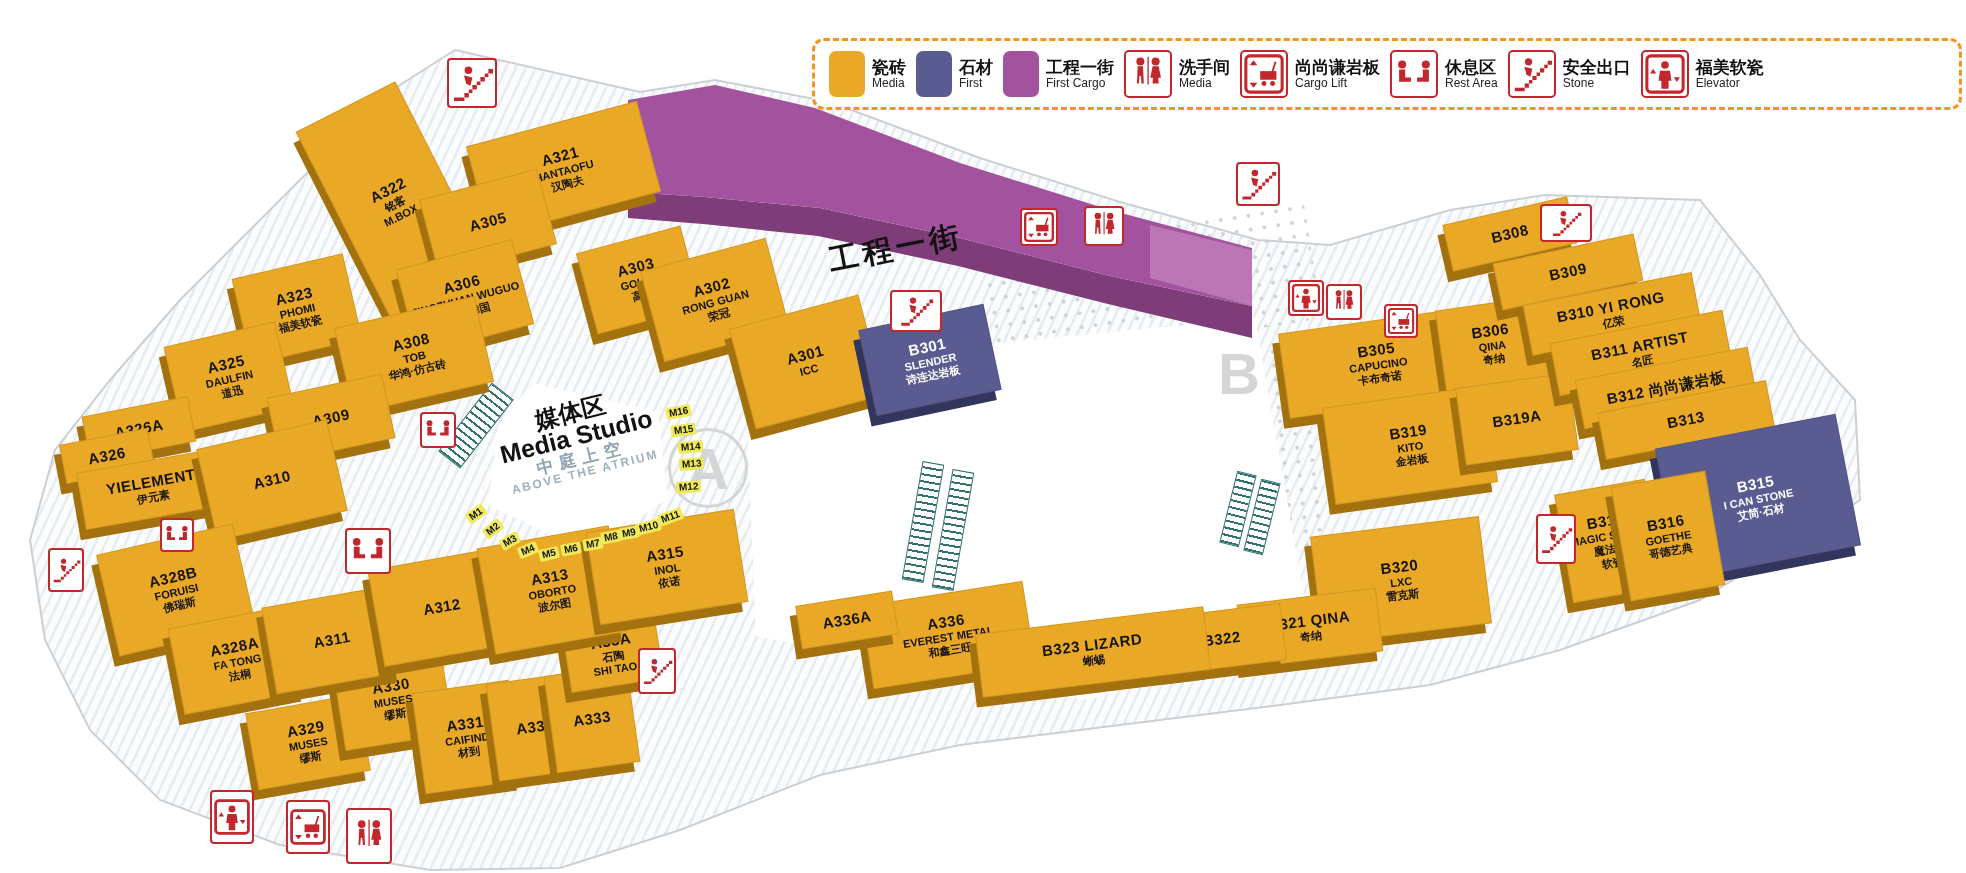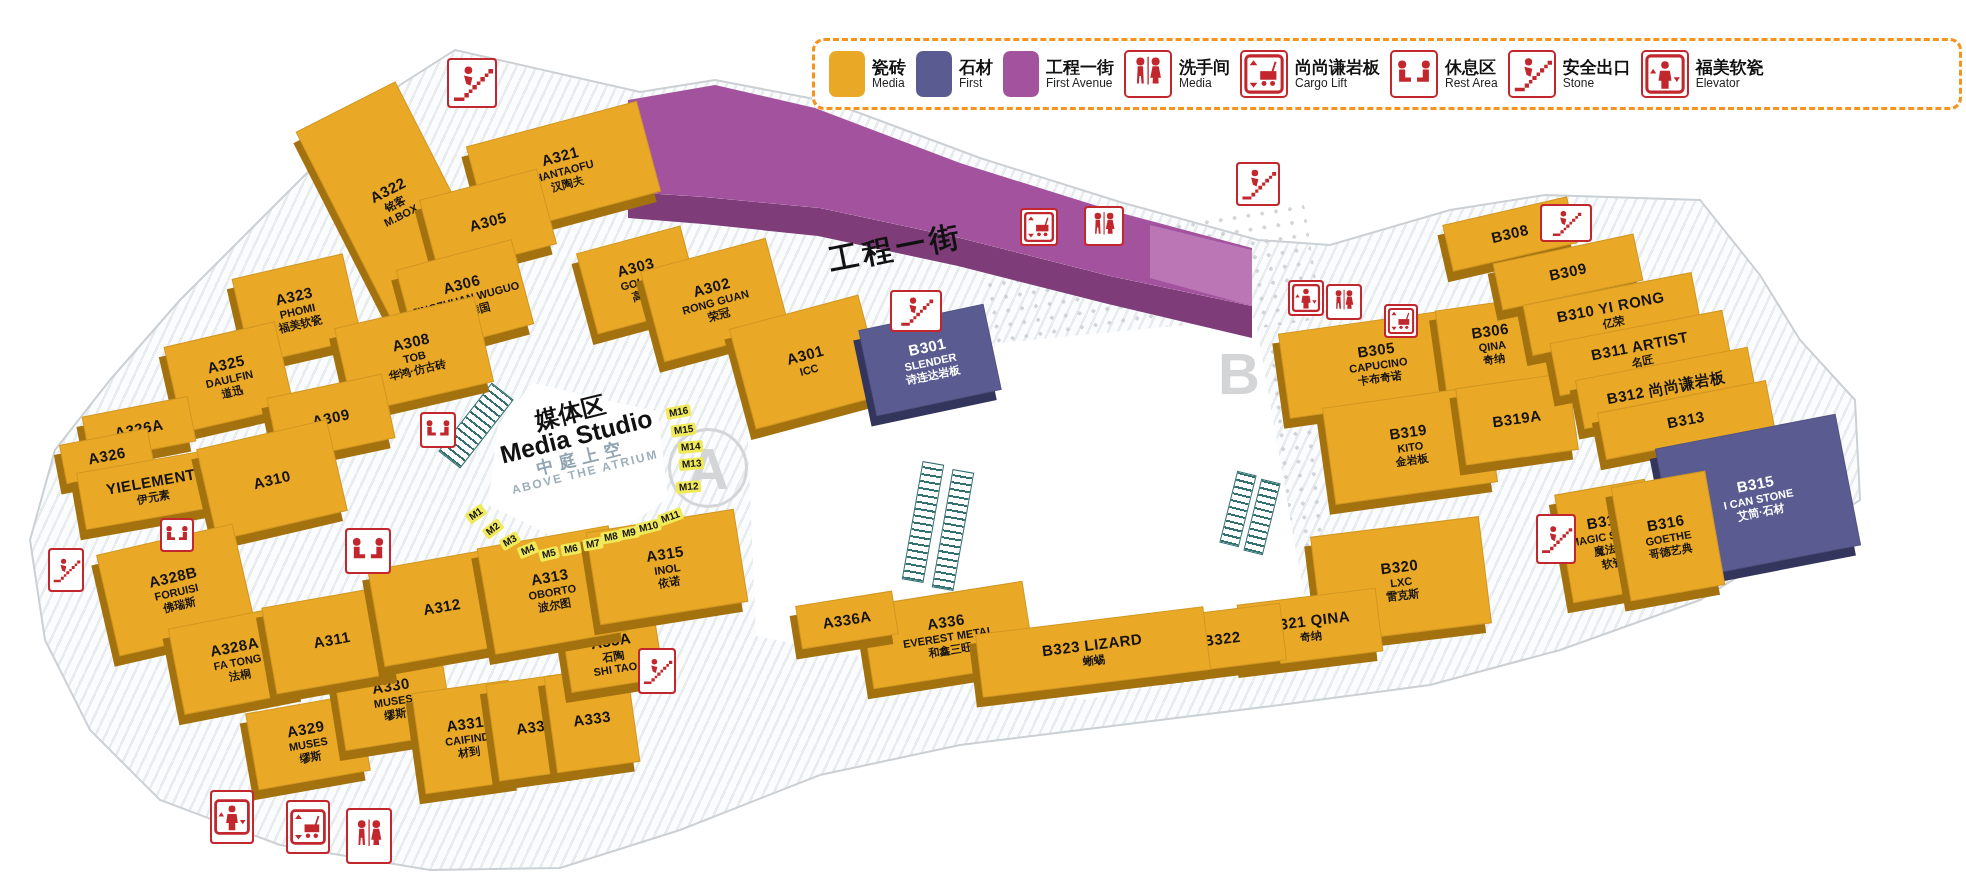--- a/index.html
+++ b/index.html
@@ -114,21 +114,21 @@
         <div class="legend-swatch" style="background: rgb(90, 92, 145);"></div>
         <div>
           <div class="legend-cn">石材</div>
           <div class="legend-en">First</div>
         </div>
       </div>
       <div class="legend-item">
         <div class="legend-swatch" style="background: rgb(163, 83, 158);"></div>
         <div>
           <div class="legend-cn">工程一街</div>
-          <div class="legend-en">First Avenue</div>
+          <div class="legend-en">First Cargo</div>
         </div>
       </div>
       <div class="legend-item">
         <div class="legend-iconbox">
           <svg viewBox="0 0 22 22" fill="#C1272D" stroke="#C1272D" stroke-width="0">
             <circle cx="7" cy="4.5" r="2.1"></circle>
             <path d="M5.6 7h2.8l.4 9h-1.2l-.3-4h-.8l-.3 4H5.2z"></path>
             <circle cx="15" cy="4.5" r="2.1"></circle>
             <path d="M13.4 7h3.2l1.2 6h-1.4l.2 3h-3.2l.2-3h-1.4z"></path>
             <rect x="10.7" y="2" width="0.7" height="14.5"></rect>

